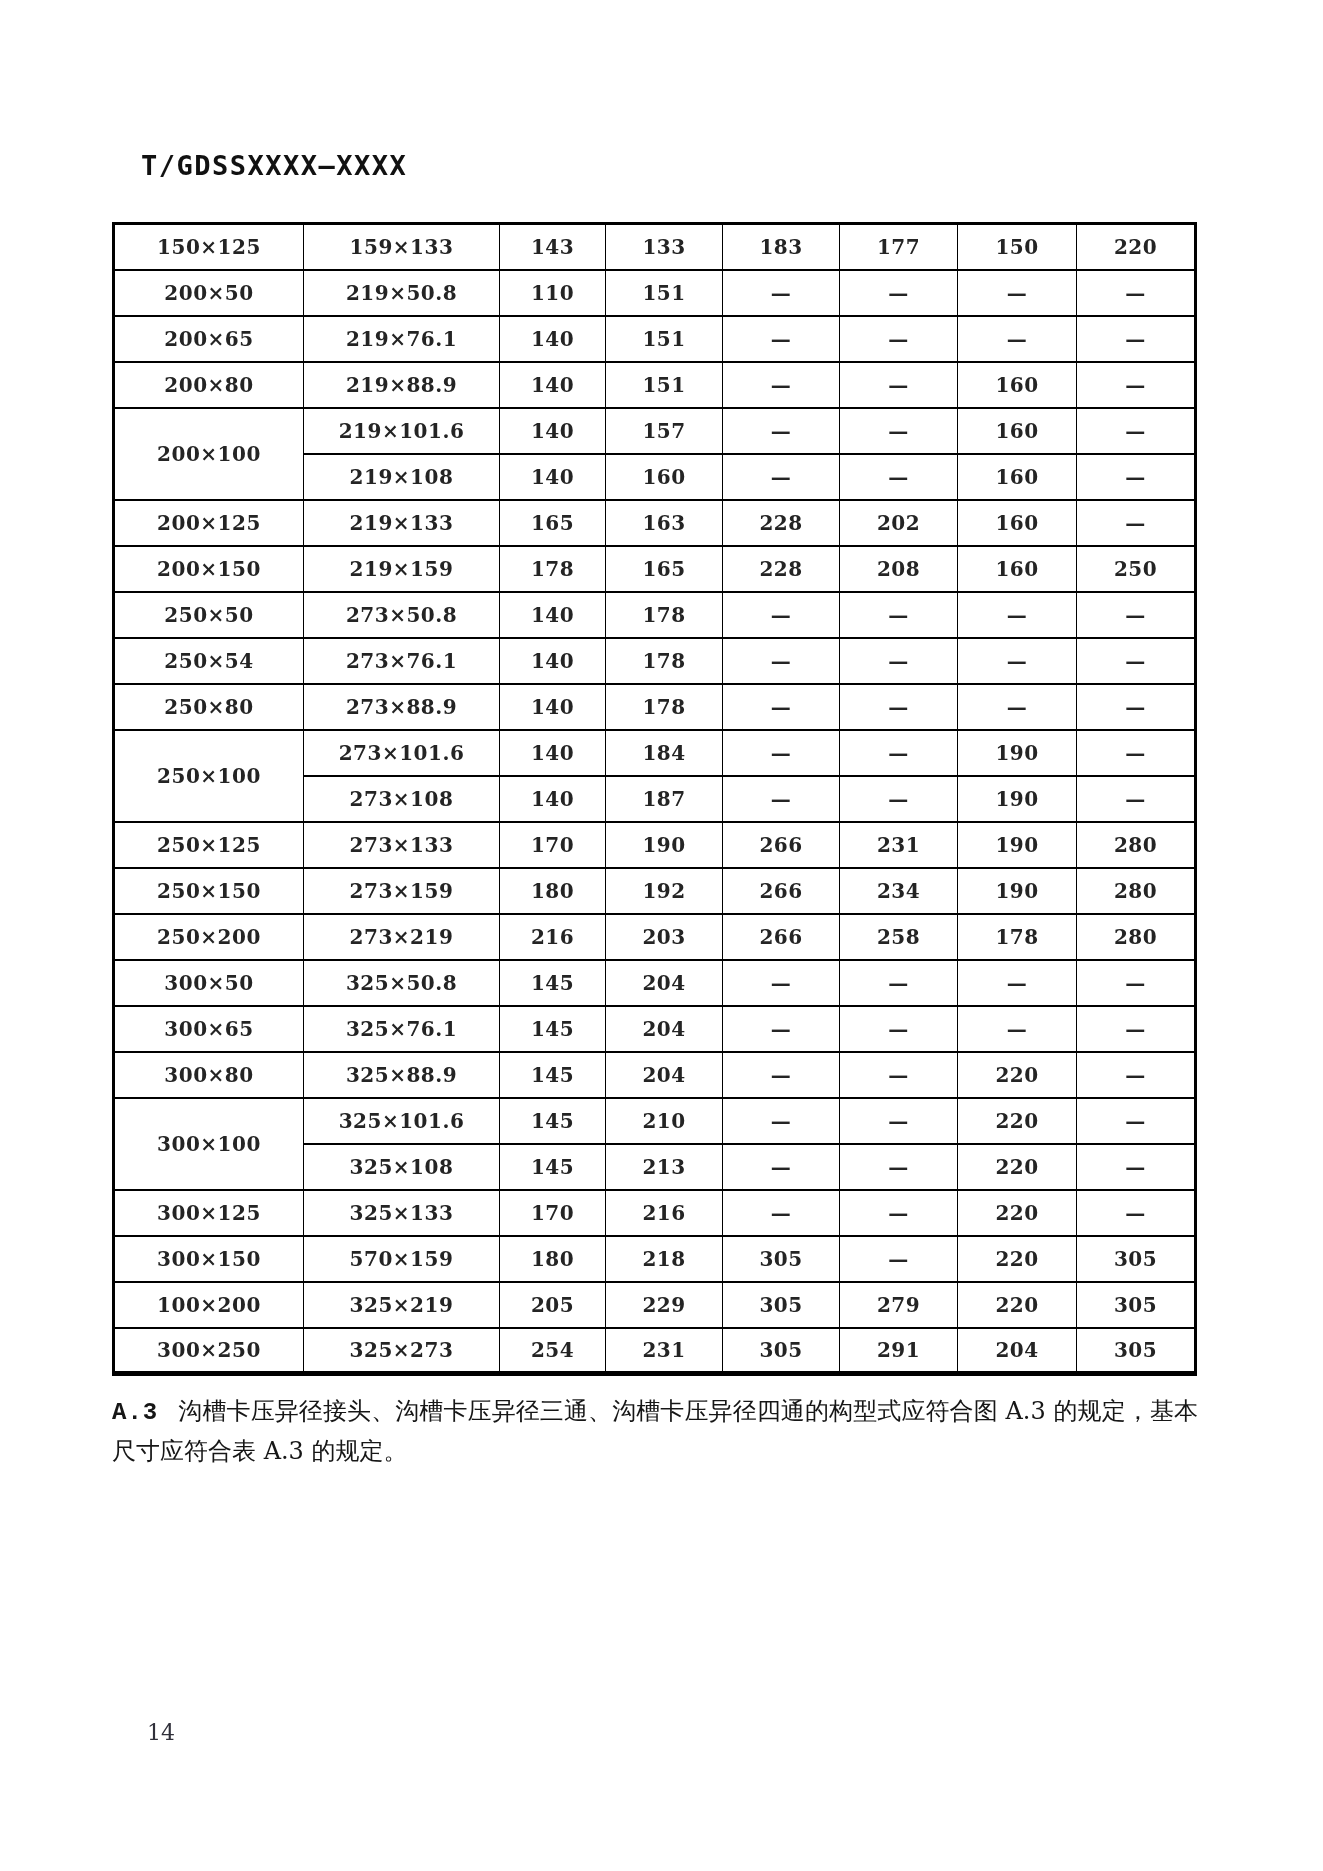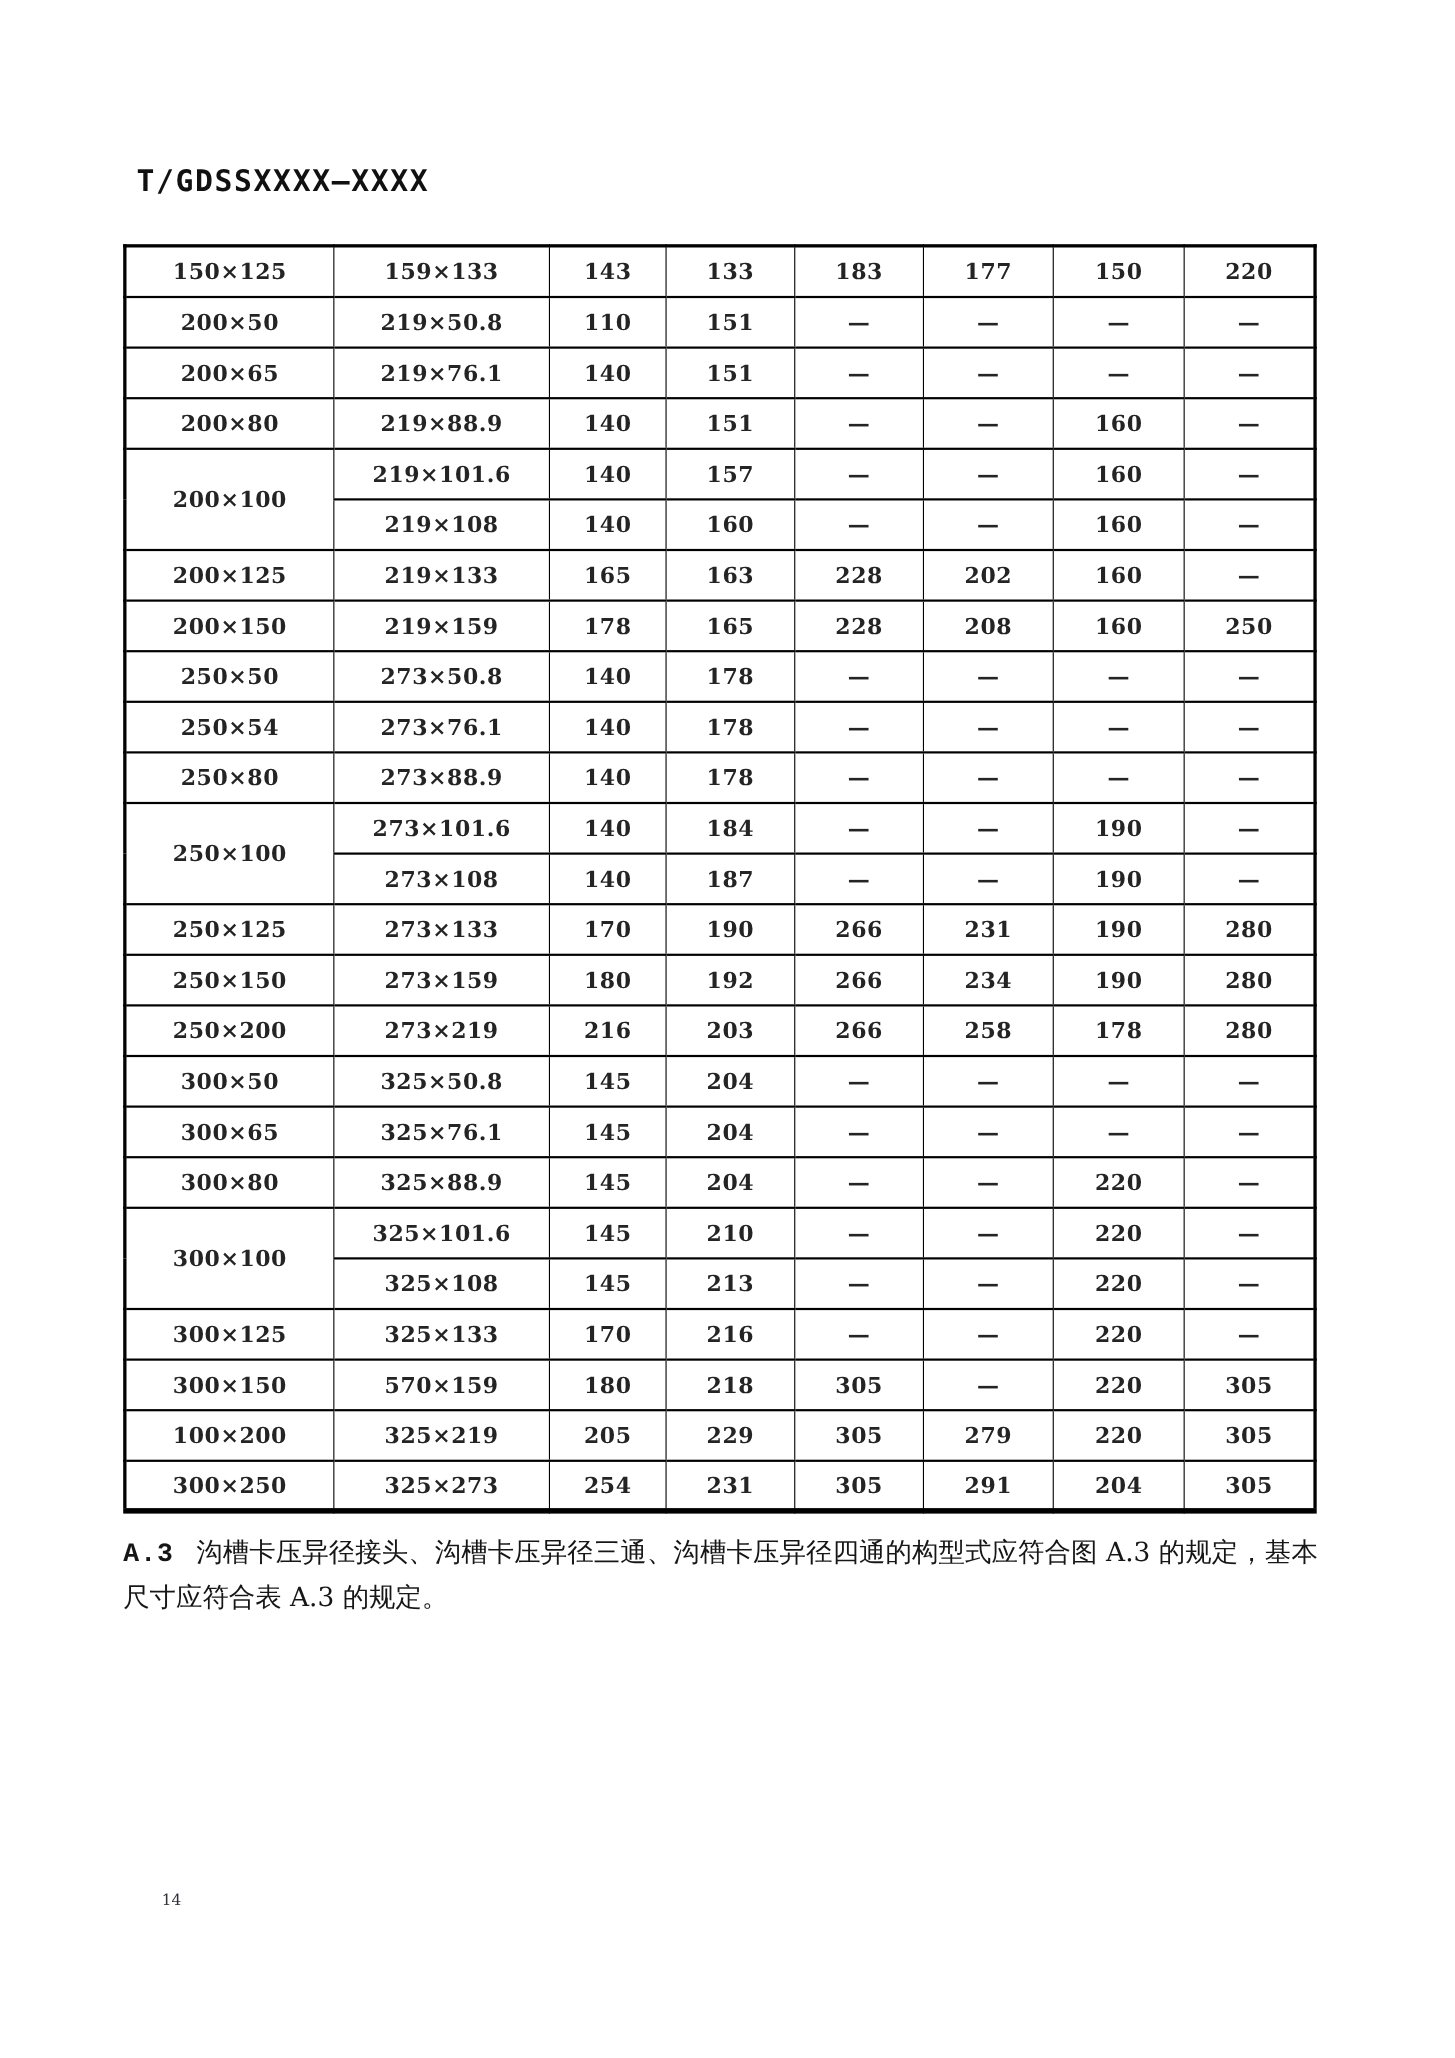--- a/index.html
+++ b/index.html
@@ -11,21 +11,21 @@
     position: relative;
     width: 1323px;
     height: 1871px;
     background: #ffffff;
     overflow: hidden;
     font-family: "DejaVu Serif", "Liberation Serif", serif;
     color: #1c1c1c;
   }
   .doc-code {
     position: absolute;
-    left: 124px;
+    left: 141px;
     top: 150px;
     font-family: "DejaVu Sans Mono", "Liberation Mono", monospace;
     font-weight: bold;
     font-size: 27px;
     letter-spacing: 1.5px;
     color: #111;
     white-space: nowrap;
   }
   table.spec {
     position: absolute;
@@ -69,21 +69,21 @@
   .clause .clause-num {
     font-family: Liberation Mono, monospace;
     font-weight: bold;
     margin-right: 20px;
     letter-spacing: 1px;
   }
   .page-number {
     position: absolute;
     left: 147px;
     top: 1720px;
-    font-size: 14px;
+    font-size: 22px;
     color: #30303a;
     font-family: "DejaVu Serif", "Liberation Serif", serif;
   }
 </style>
 </head>
 <body>
 
 <div class="page">
 
   <div class="doc-code">T/GDSSXXXX—XXXX</div>

